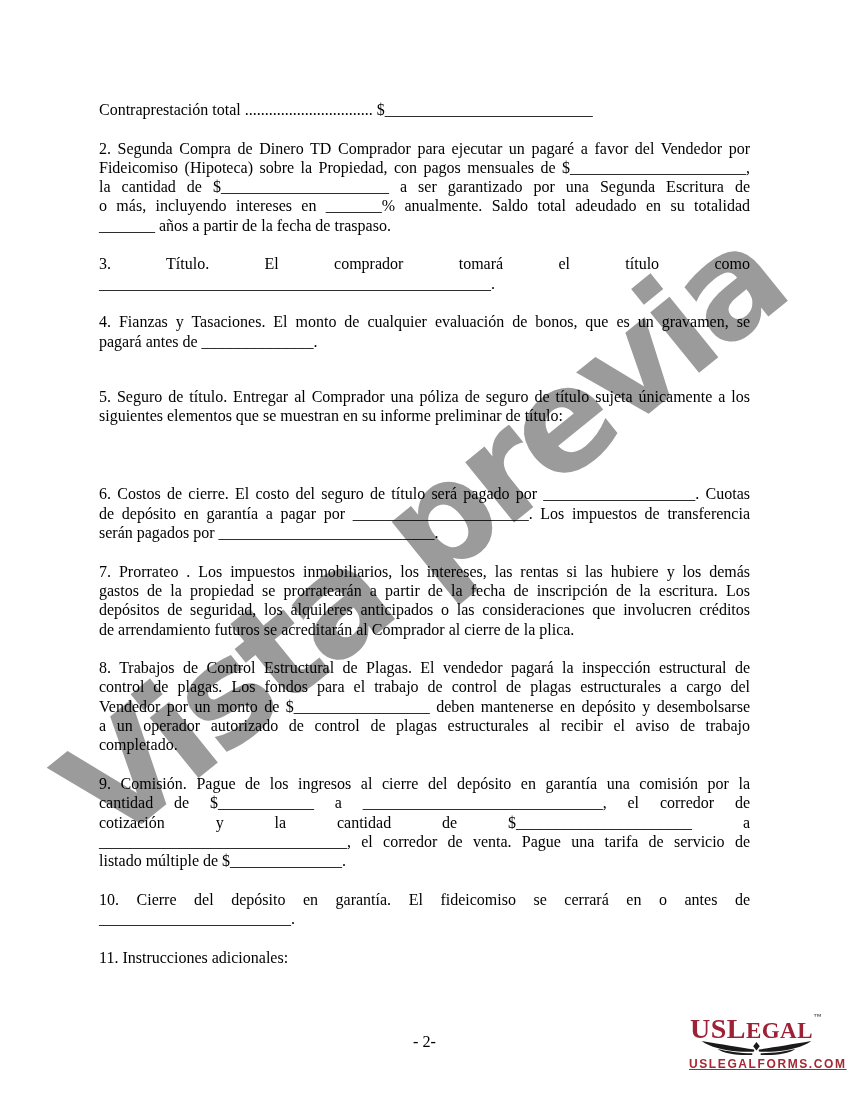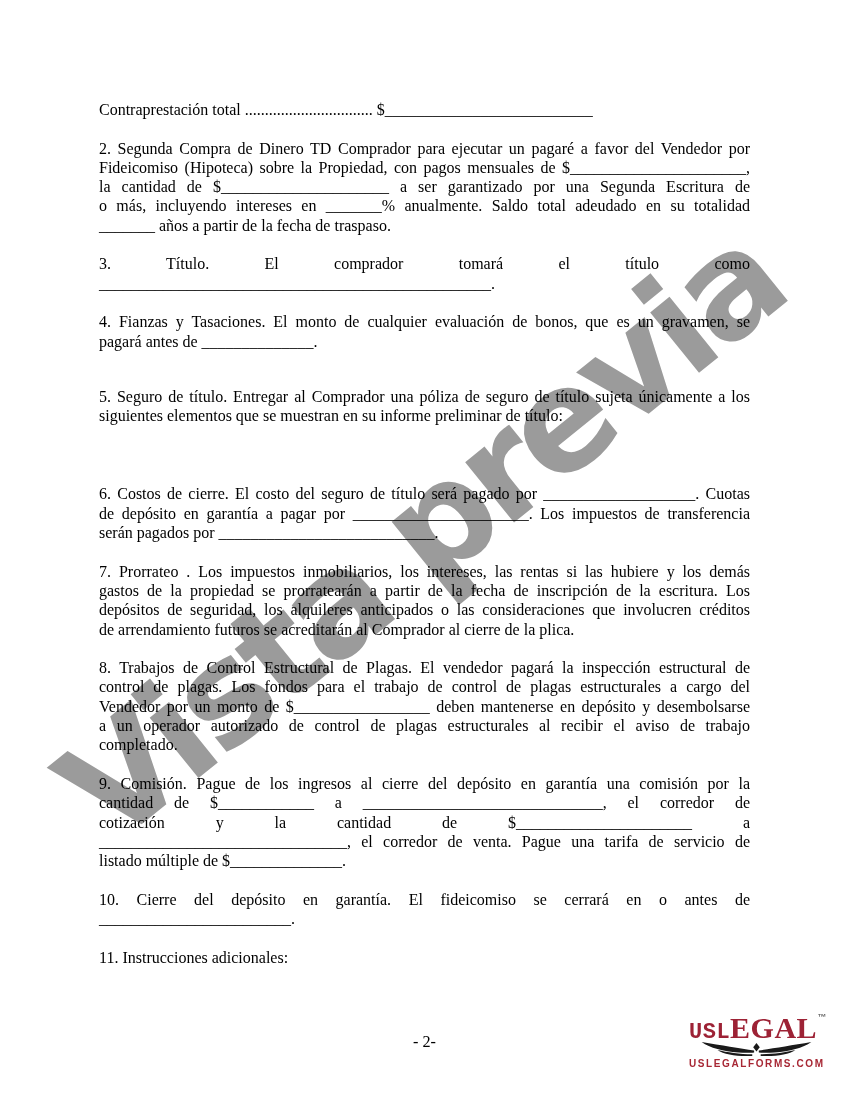--- a/index.html
+++ b/index.html
@@ -29,28 +29,28 @@
     text-align:center;font-size:16.2px;
   }
   .logo{
     position:absolute;top:1013px;right:27px;width:134px;z-index:2;
     text-align:center;line-height:1;
   }
   .logo-word{
     font-family:"Liberation Serif",serif;font-weight:700;color:#9d2235;
     white-space:nowrap;letter-spacing:.5px;
   }
-  .logo-word .big{font-size:22px;font-family:Liberation Mono, monospace;}
-  .logo-word .small{font-size:30px;}
+  .logo-word .big{font-size:28px;}
+  .logo-word .small{font-size:23px;}
   .logo-word .tm{font-size:9px;color:#666;vertical-align:18px;letter-spacing:0;
     font-family:"Liberation Sans",sans-serif;}
   .logo-wings{display:block;margin:-2px auto 0 auto;}
   .logo-site{
     margin-top:2px;font-family:"Liberation Sans",sans-serif;font-weight:700;
-    font-size:10px;letter-spacing:1.6px;color:#a72734;white-space:nowrap;
+    font-size:12px;letter-spacing:1.6px;color:#a72734;white-space:nowrap;text-decoration:underline;
   }
 </style>
 </head>
 <body>
 
 <div class="page">
 
   <div class="watermark">Vista previa</div>
 
   <main class="content">

